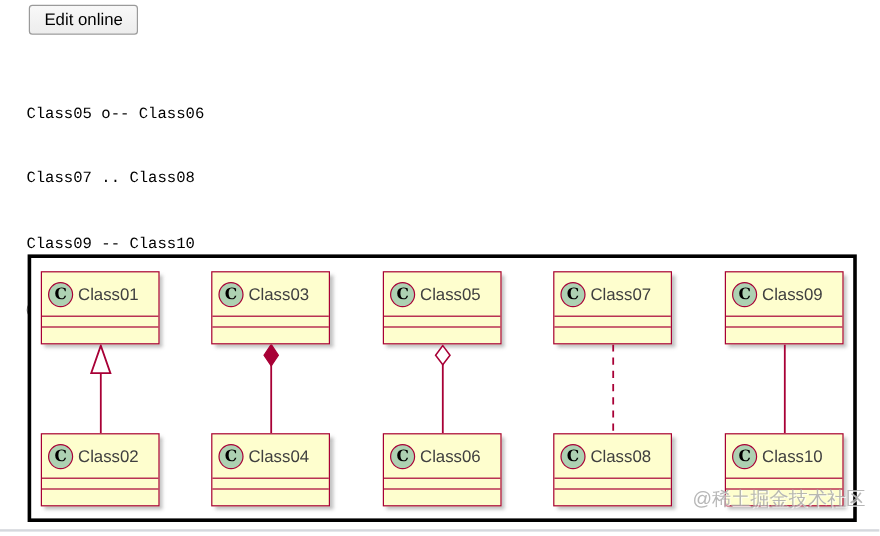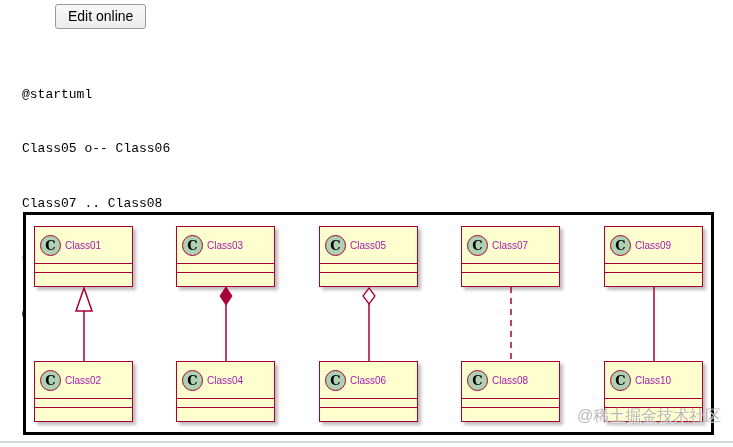--- a/index.html
+++ b/index.html
@@ -7,21 +7,20 @@
               font-family:"Liberation Sans", sans-serif; position:relative; }
 
   
   .edit-btn {
     position:absolute; left:24px; top:4px;
     height:25px; padding:2px 12px 3px 12px;
     font-family:"Liberation Sans", sans-serif; font-size:14px; color:#000;
     background:linear-gradient(#f8f8f8,#ededed);
     border:1px solid #9a9a9a; border-radius:3px;
     cursor:pointer;
-    margin-left:31px;
   }
 
   
   .code-block {
     position:absolute; left:22px; top:49px;
     font-family:"Liberation Mono","DejaVu Sans Mono", monospace;
     font-size:13px; line-height:18.3px; color:#000; white-space:pre;
   }
 
   
@@ -41,21 +40,21 @@
   .uml-title {
     height:36px; display:flex; align-items:center; padding-left:5px;
   }
   .uml-circle {
     width:21px; height:21px; border-radius:50%;
     background:#ADD1B2; border:1.1px solid #A80036;
     display:flex; align-items:center; justify-content:center;
     font-family:"DejaVu Serif", serif; font-weight:bold; font-size:13px; color:#000;
     flex:0 0 auto;
   }
-  .uml-name { margin-left:4px; font-size:10px; color:#a21caf; }
+  .uml-name { margin-left:4px; font-size:14px; color:#404040; }
   .uml-comp1 { height:9px;  border-top:1.5px solid #A80036; }
   .uml-comp2 { height:12px; border-top:1.5px solid #A80036; }
 
   
   .col1 { left:8px; }   .col2 { left:150px; } .col3 { left:293px; }
   .col4 { left:435px; } .col5 { left:578px; }
   .row-top { top:11px; } .row-bottom { top:146px; }
 
   
   .connector { position:absolute; top:72px; width:20px; height:74px; }
@@ -75,21 +74,20 @@
     position:absolute; left:0; top:441px; width:733px; height:2px;
     background:#d5d8dd;
   }
 </style>
 </head>
 <body>
 
 <button class="edit-btn">Edit online</button>
 
 <div class="code-block">
-  <div>@startuml</div>
   <div>Class05 o-- Class06</div>
   <div>Class07 .. Class08</div>
   <div>Class09 -- Class10</div>
   <div>@enduml</div>
 </div>
 
 <div class="diagram-frame">
   <div class="diagram-inner">
 
     <div class="uml-class col1 row-top">

